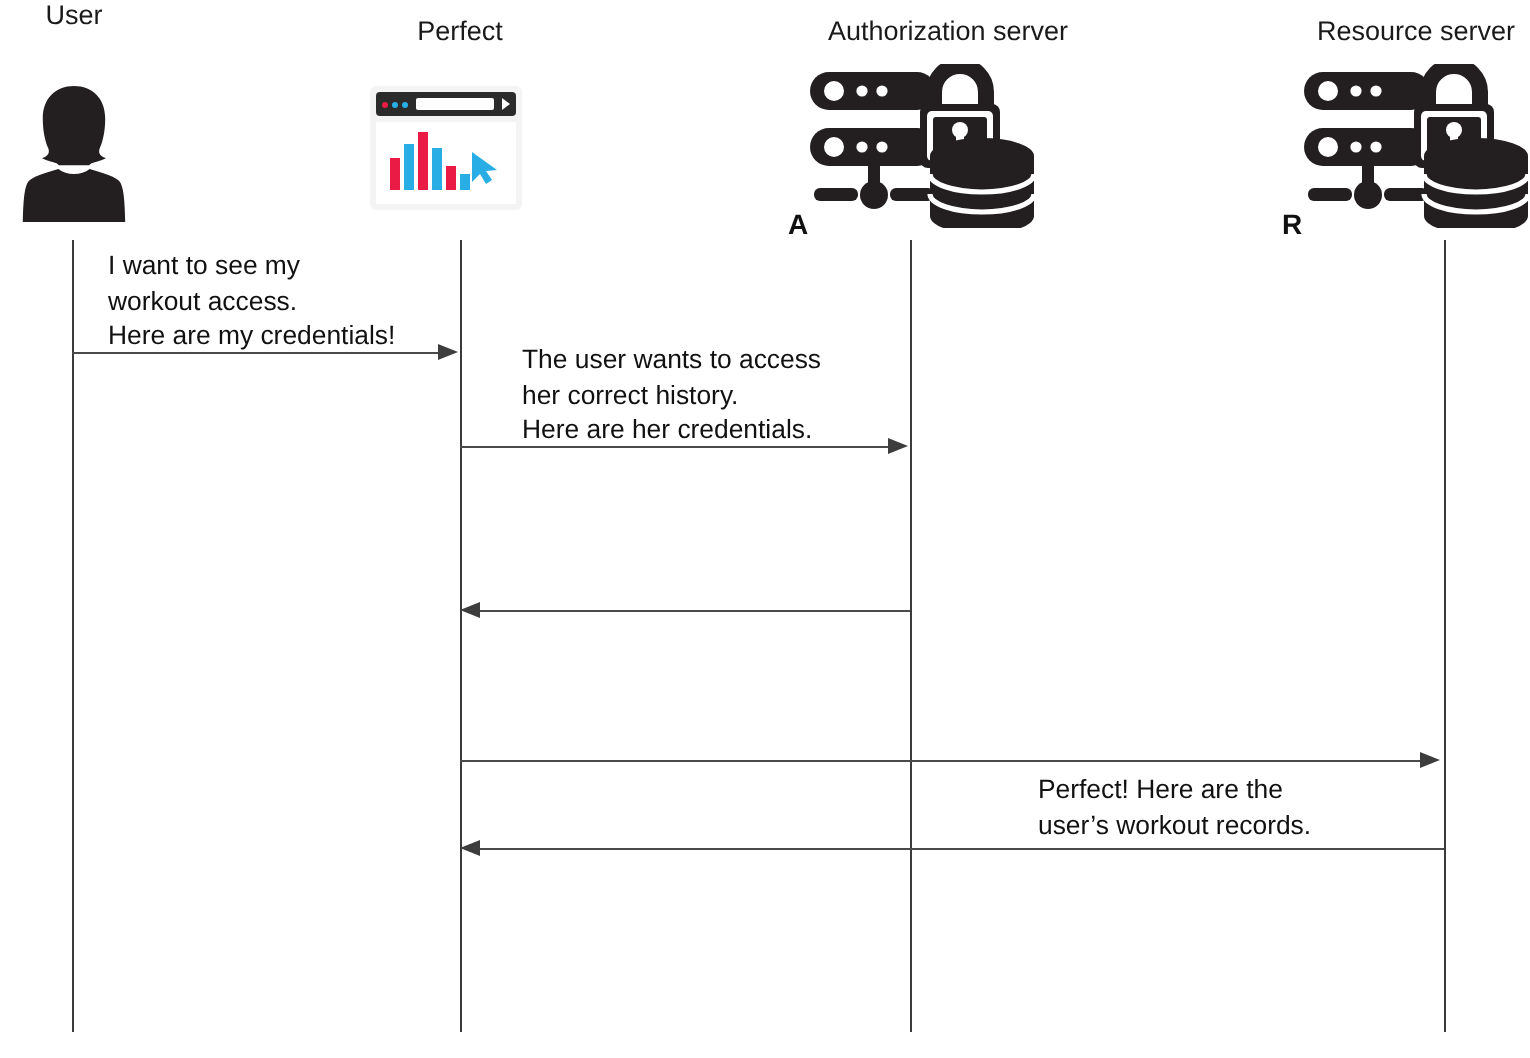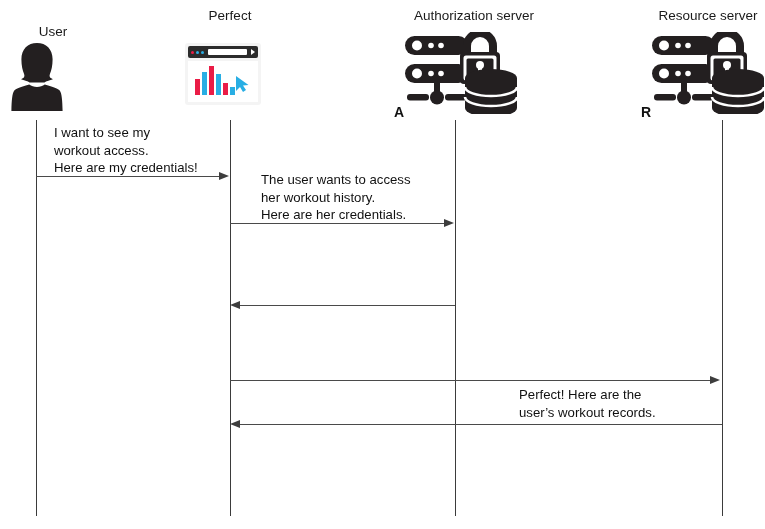--- a/index.html
+++ b/index.html
@@ -137,21 +137,21 @@
   .cb-blue { background: #28aee4; }
 
   
   .srv { position: absolute; }
 </style>
 </head>
 <body>
 
 <div id="canvas">
 
-  <div class="participant-title" style="left:0px; top:24px; width:74px;padding-left:16px;">User</div>
+  <div class="participant-title" style="left:0px; top:0; width:74px;">User</div>
 
   <div class="participant-icon" style="left:8px; top:41px; width:58px; height:72px;">
     <svg class="user-silhouette" width="58" height="72" viewBox="0 0 58 72" aria-hidden="true">
       <path fill="#231f20" d="M29 2c-9.2 0-15.6 6.2-15.6 16.2 0 6.4 1.2 11.4 2.6 14.6
            0.8 1.9 0.5 3.6-1.1 4.4 -1.0 0.5-2.0 0.9-2.0 0.9 0 0 2.4 1.1 5.4 1.9
            1.6 0.4 2.6 0.9 3.1 1.6h15.2c0.5-0.7 1.5-1.2 3.1-1.6 3.0-0.8 5.4-1.9 5.4-1.9
            0 0-1.0-0.4-2.0-0.9 -1.6-0.8-1.9-2.5-1.1-4.4 1.4-3.2 2.6-8.2 2.6-14.6
            C44.6 8.2 38.2 2 29 2z"></path>
       <path fill="#231f20" d="M21.2 43.5c-6.8 1.8-13.3 4.2-14.9 6.1C4.2 52 3.6 59.5 3.4 70h51.2
            c-0.2-10.5-0.8-18-2.9-20.4 -1.6-1.9-8.1-4.3-14.9-6.1 -2.1 1.6-4.8 2.5-7.8 2.5
@@ -262,21 +262,21 @@
 
   <div class="lifeline" style="left:722px;"></div>
 
   <div class="msg-label" style="left:54px; top:124px; width:200px;">I want to see my
 workout access.
 Here are my credentials!</div>
   <div class="msg-line" style="left:36px; top:176px; width:185px;"></div>
   <div class="arrow-head right" style="left:219px; top:171.5px;"></div>
 
   <div class="msg-label" style="left:261px; top:171px; width:220px;">The user wants to access
-her workout history.
+her correct history.
 Here are her credentials.</div>
   <div class="msg-line" style="left:230px; top:223px; width:215px;"></div>
   <div class="arrow-head right" style="left:444px; top:218.5px;"></div>
 
   <div class="msg-line" style="left:240px; top:305px; width:215px;"></div>
   <div class="arrow-head left" style="left:230px; top:300.5px;"></div>
 
   <div class="msg-line" style="left:230px; top:380px; width:481px;"></div>
   <div class="arrow-head right" style="left:710px; top:375.5px;"></div>
 

